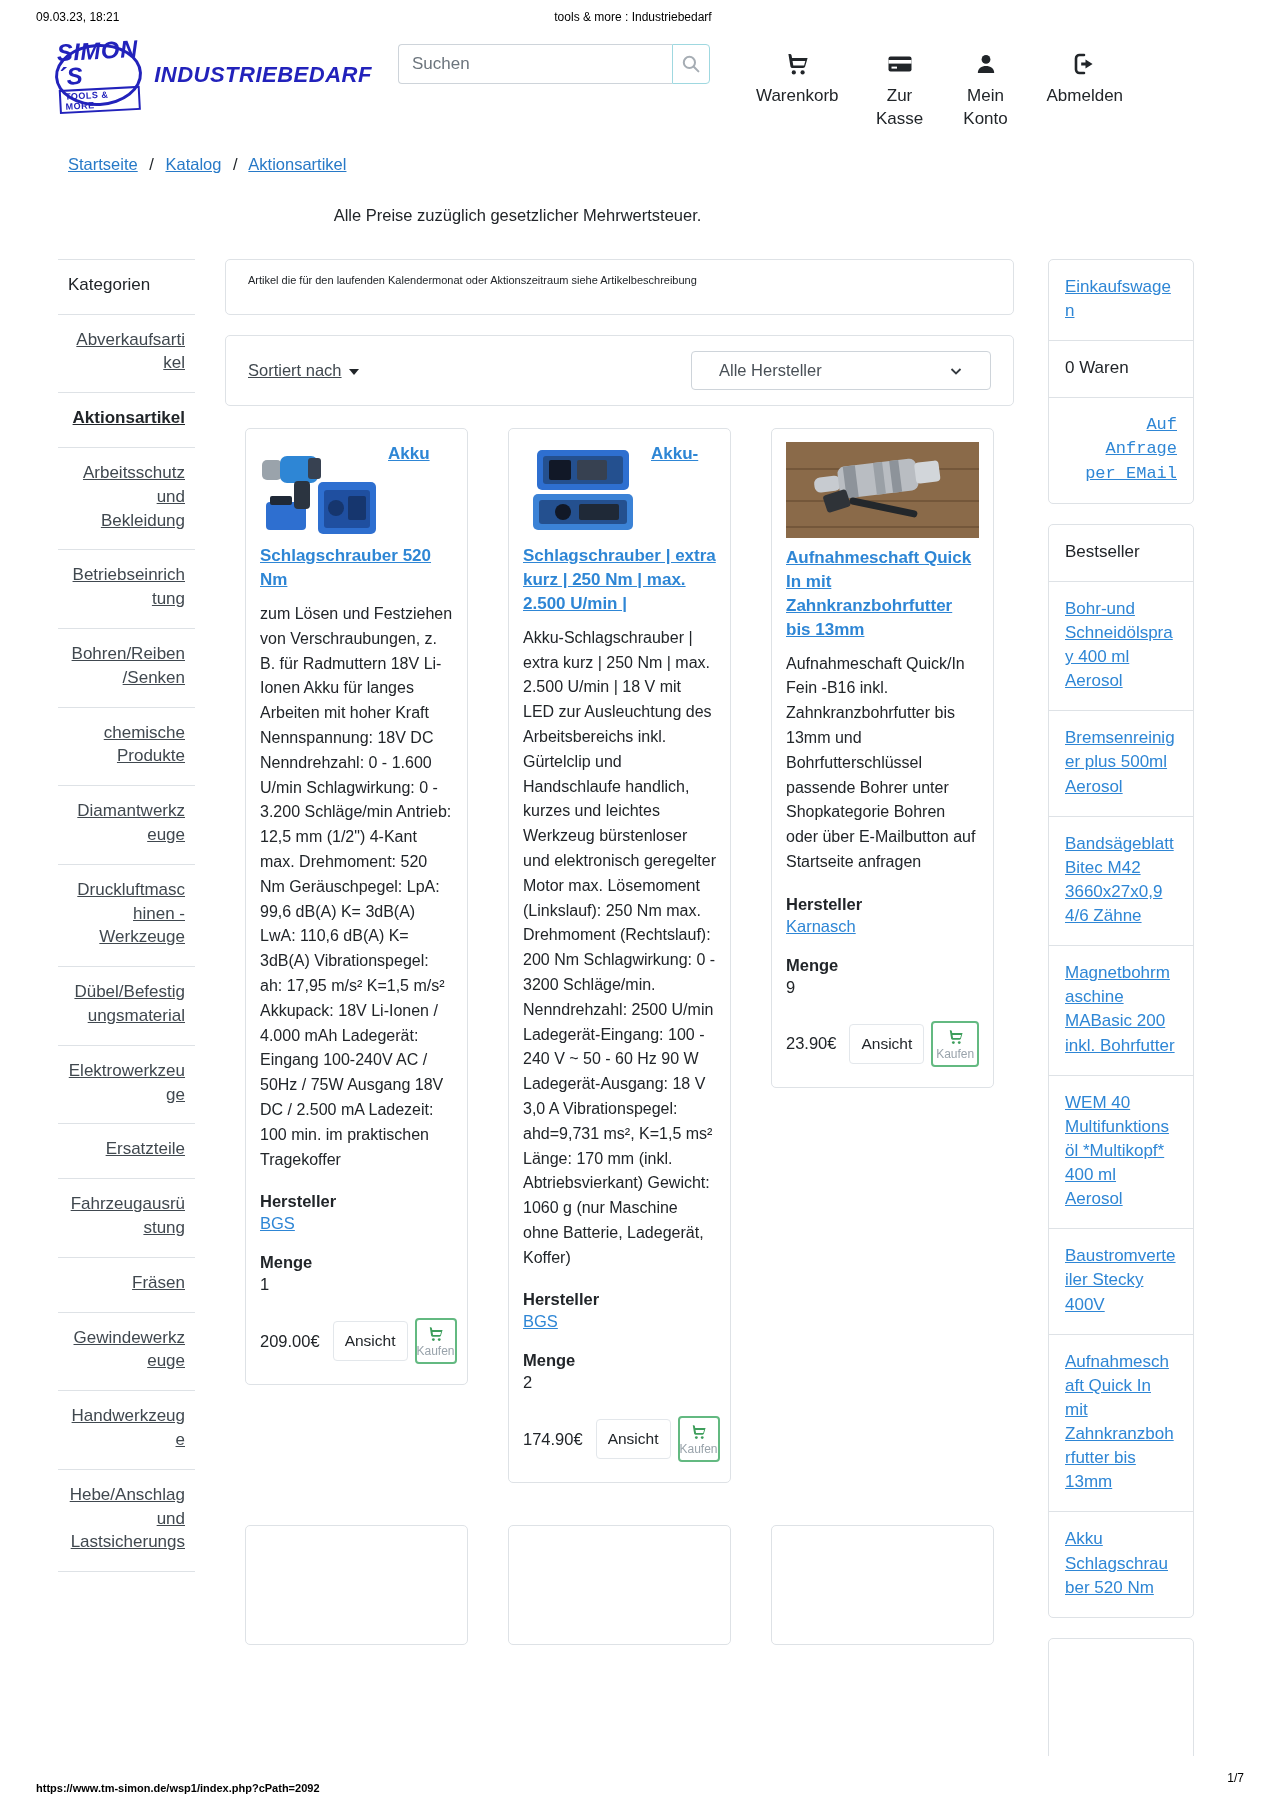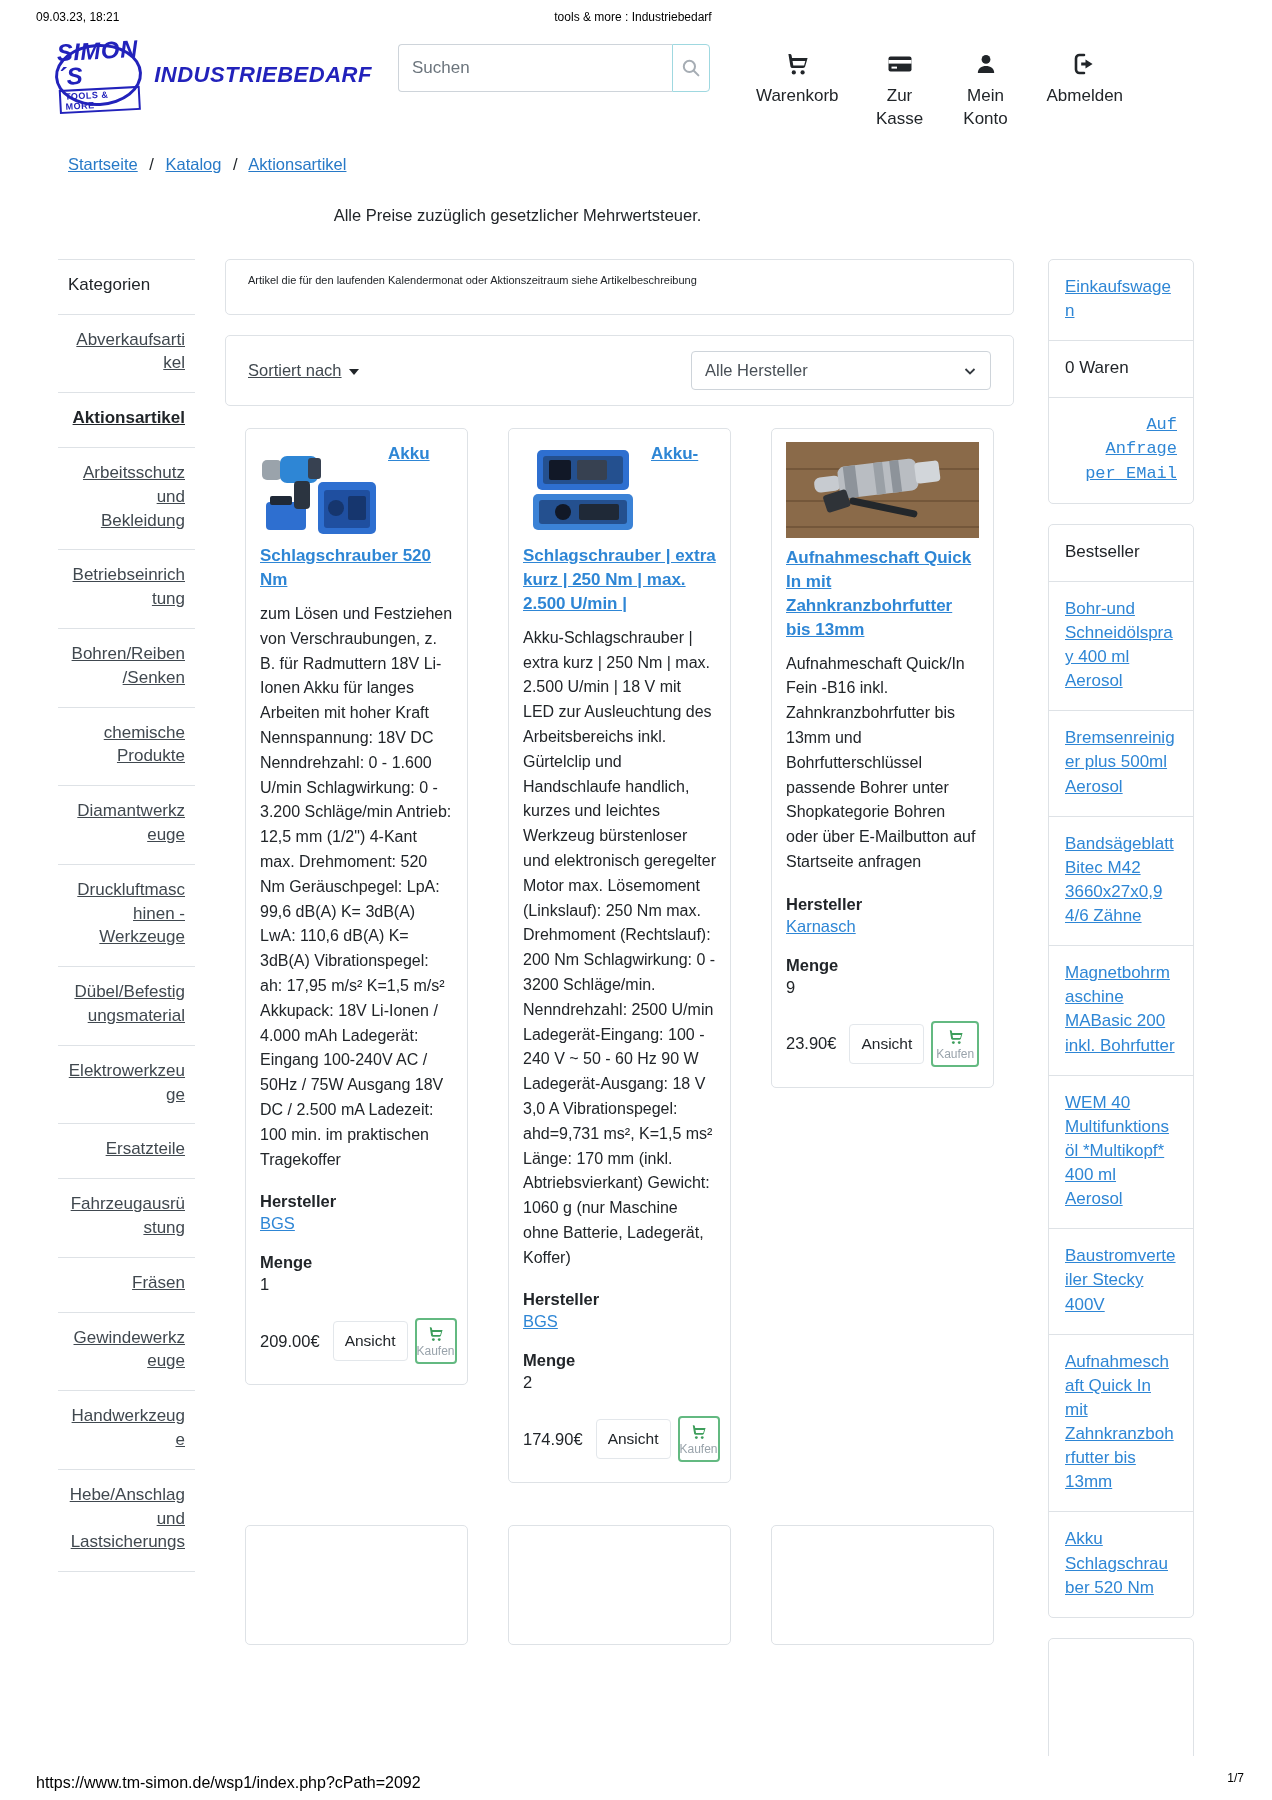--- a/index.html
+++ b/index.html
@@ -15,21 +15,21 @@
   
   .header { display:flex; align-items:flex-start; padding:44px 30px 0 55px; }
   .logo { display:flex; align-items:center; width:315px; flex-shrink:0; cursor:pointer; }
   .logo-oval { border:3px solid #2222bb; border-radius:50%; width:132px; height:62px;
                display:flex; flex-direction:column; align-items:center; justify-content:center;
                transform:rotate(-3deg); background:#fff; }
   .logo-brand { font-style:italic; font-weight:bold; font-size:24px; color:#2222bb; line-height:1; letter-spacing:.5px; }
   .logo-sub { font-size:9px; font-weight:bold; color:#2222bb; border:2px solid #2222bb; padding:0 4px; margin-top:1px; letter-spacing:.5px; }
   .logo-word { font-style:italic; font-weight:bold; font-size:22px; color:#2222bb; margin-left:12px; letter-spacing:.5px; }
 
-  .search { display:flex; margin-left:28px; width:312px; height:48px; flex-shrink:0; }
+  .search { display:flex; margin-left:28px; width:312px; height:40px; flex-shrink:0; }
   .search input { flex:1; min-width:0; border:1px solid #ced4da; border-right:none; border-radius:4px 0 0 4px;
                   padding:0 13px; font-size:17px; font-family:inherit; color:#212529; outline:none; }
   .search input::placeholder { color:#6c757d; }
   .search-btn { width:38px; border:1px solid #9fd8e0; background:#fff; border-radius:0 4px 4px 0;
                 display:flex; align-items:center; justify-content:center; cursor:pointer; }
 
   .nav { display:flex; margin-left:46px; padding-top:8px; }
   .nav-item { display:flex; flex-direction:column; align-items:center; cursor:pointer; margin-right:36px; }
   .nav-item:last-child { margin-right:0; }
   .nav-label { margin-top:9px; font-size:17px; line-height:1.35; text-align:center; color:#212529; }
@@ -54,21 +54,21 @@
 
   
   .main { width:789px; margin-left:30px; flex-shrink:0; }
   .notice-box { border:1px solid #dee2e6; border-radius:5px; padding:12px 22px 26px; font-size:11px; line-height:1.5; }
   .notice-text { max-width:555px; }
   .sort-bar { border:1px solid #dee2e6; border-radius:5px; margin-top:20px; padding:15px 22px;
               display:flex; align-items:center; justify-content:space-between; }
   .sort-link { font-size:16.5px; color:#40484f; text-decoration:underline; cursor:pointer; }
   .caret-down { display:inline-block; width:0; height:0; border-left:5px solid transparent;
                 border-right:5px solid transparent; border-top:6px solid #212529; margin-left:7px; vertical-align:middle; }
-  .mfr-select { width:300px; border:1px solid #ced4da; border-radius:4px; padding:9px 13px;
+  .mfr-select { width:300px; border:1px solid #ced4da; border-radius:4px; padding:9px 27px;
                 font-size:16.5px; color:#495057; display:flex; align-items:center; justify-content:space-between;
                 cursor:pointer; background:#fff; }
 
   .products-row { display:flex; align-items:flex-start; margin-top:22px; }
   .pcol { width:263px; flex-shrink:0; padding:0 20px; }
   .pcard { border:1px solid #dee2e6; border-radius:5px; padding:13px 14px 20px; background:#fff; }
   .pimg-float { float:left; width:120px; height:94px; margin:2px 8px 6px 0; cursor:pointer; }
   .pimg-full { width:100%; height:96px; margin-bottom:8px; cursor:pointer; display:block; }
   .ptitle { font-size:17px; font-weight:bold; color:#2e86d5; text-decoration:underline;
             line-height:1.4; cursor:pointer; }
@@ -93,21 +93,21 @@
   .rbox { border:1px solid #dee2e6; border-radius:5px; margin-bottom:20px; background:#fff; }
   .rsec { padding:15px 16px 17px; border-top:1px solid #dee2e6; font-size:17px; line-height:1.42; overflow-wrap:break-word; }
   .rsec:first-child { border-top:none; }
   .rlink { color:#2e86d5; text-decoration:underline; cursor:pointer; }
   .r-right { text-align:right;font-family:Liberation Mono, monospace; }
   .rtitle { color:#212529; }
   .rstub { height:272px; }
 
   
   .footer { position:absolute; left:0; right:0; bottom:0; height:44px; background:#fff; }
-  .f-url { position:absolute; left:36px; top:18px; font-size:16px; color:#000; }
+  .f-url { position:absolute; left:36px; top:26px; font-size:11px; color:#000;font-weight:bold; }
   .f-page { position:absolute; right:28px; top:15px; font-size:12px; color:#000; }
 
   svg { display:block; }
 </style>
 </head>
 <body>
 
 <div class="page">
 
   <div class="print-header">

